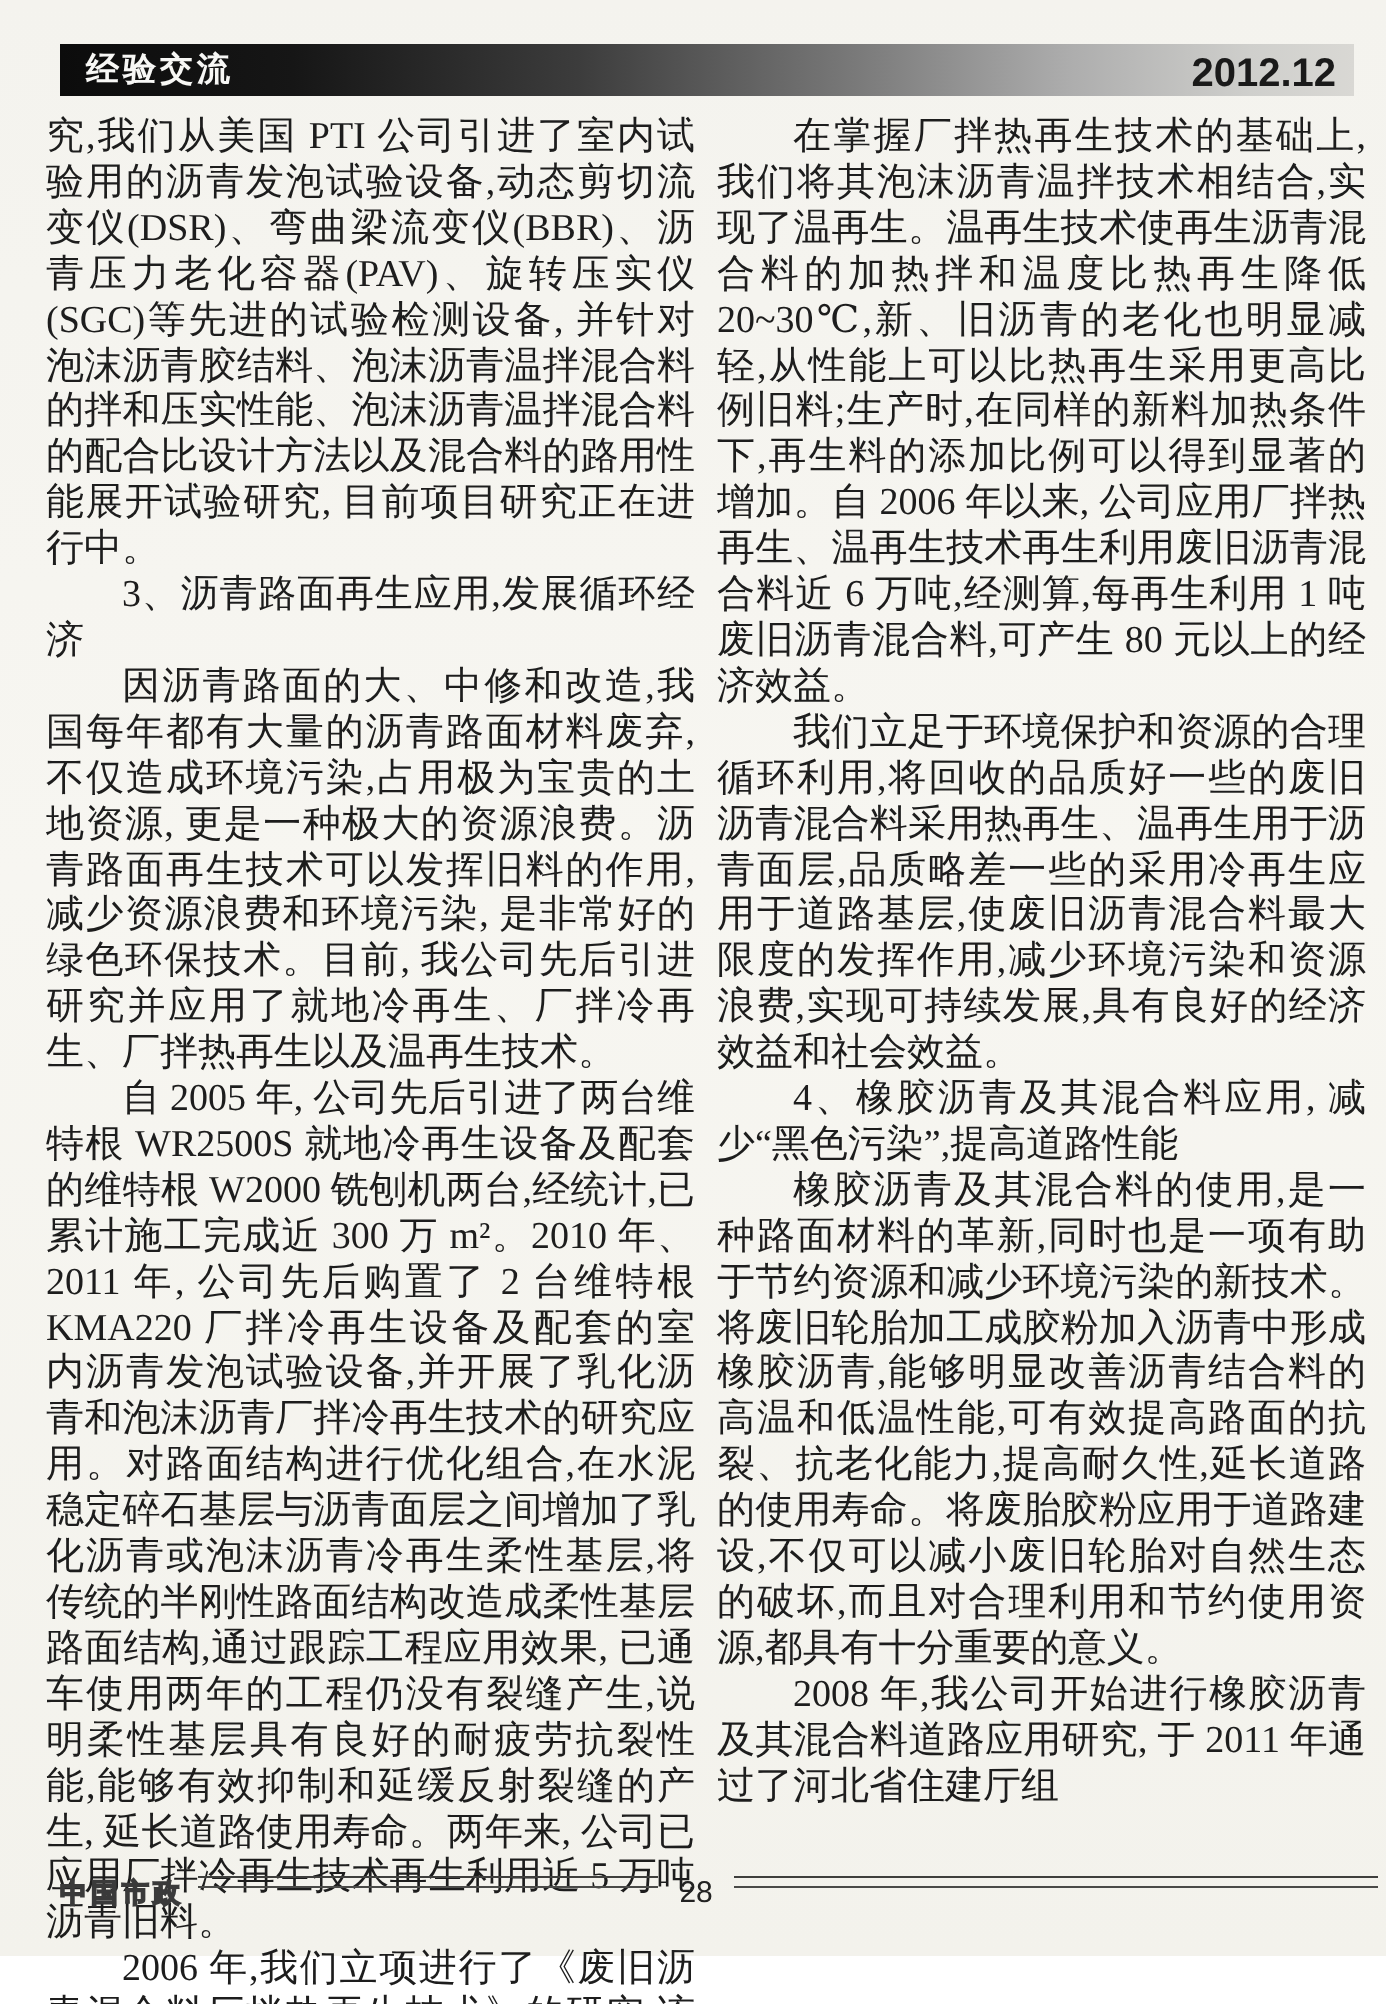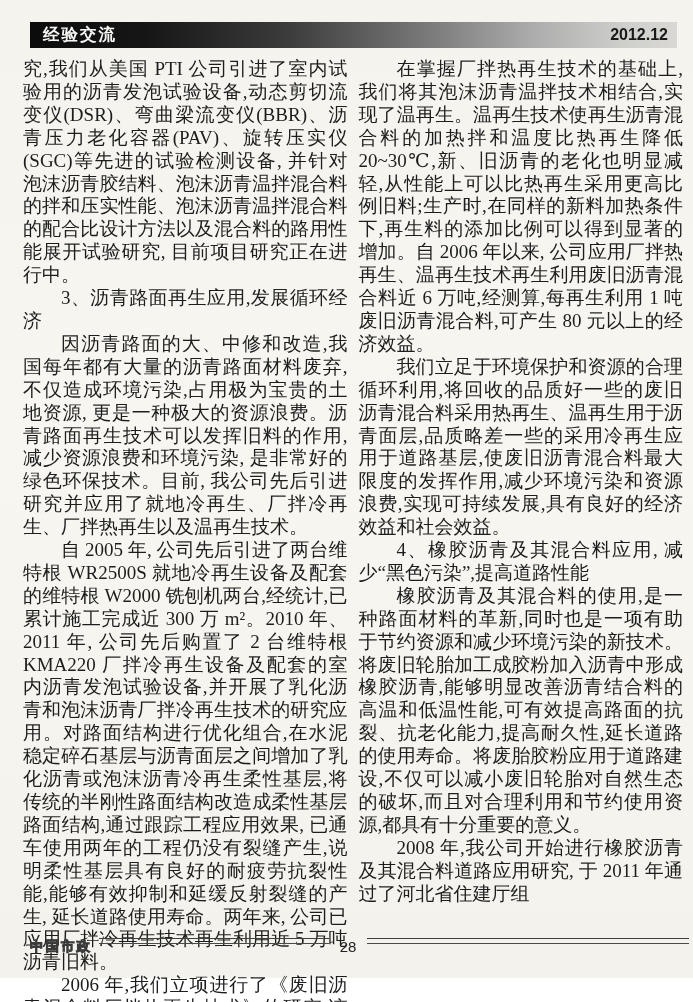--- a/index.html
+++ b/index.html
@@ -35,21 +35,21 @@
     letter-spacing: 2px;
     padding-left: 13px;
     font-family: "Liberation Sans", "DejaVu Sans", sans-serif;
   }
   .header-issue {
     position: absolute;
     right: 9px;
     top: 4px;
     color: #1a1a1a;
     font-weight: bold;
-    font-size: 16px;
+    font-size: 20px;
     font-family: "Liberation Sans", "DejaVu Sans", sans-serif;
   }
   
   .columns {
     position: absolute;
     top: 58px;
     left: 23px;
     width: 660px;
     display: flex;
     gap: 11px;

